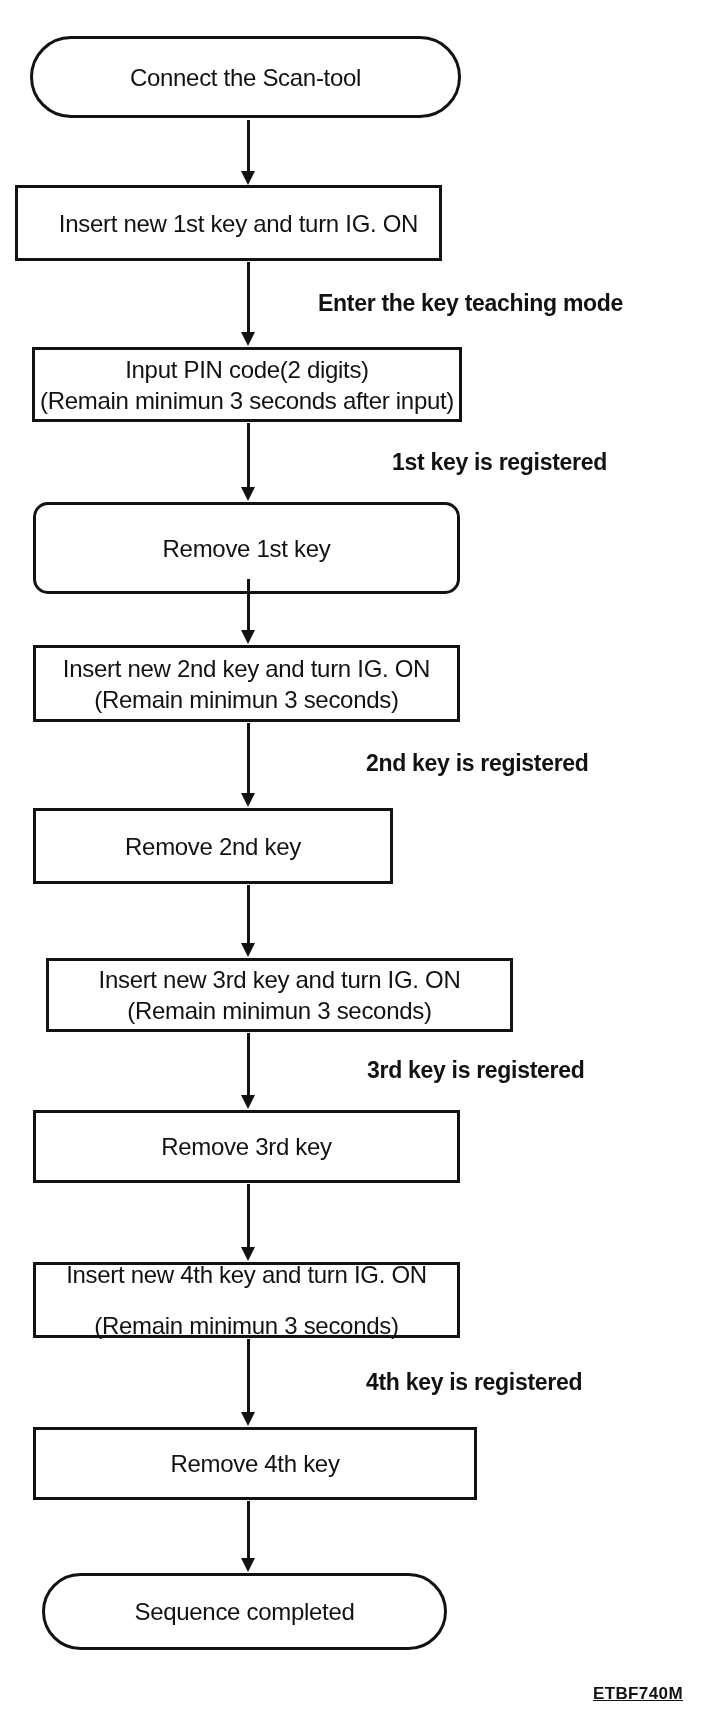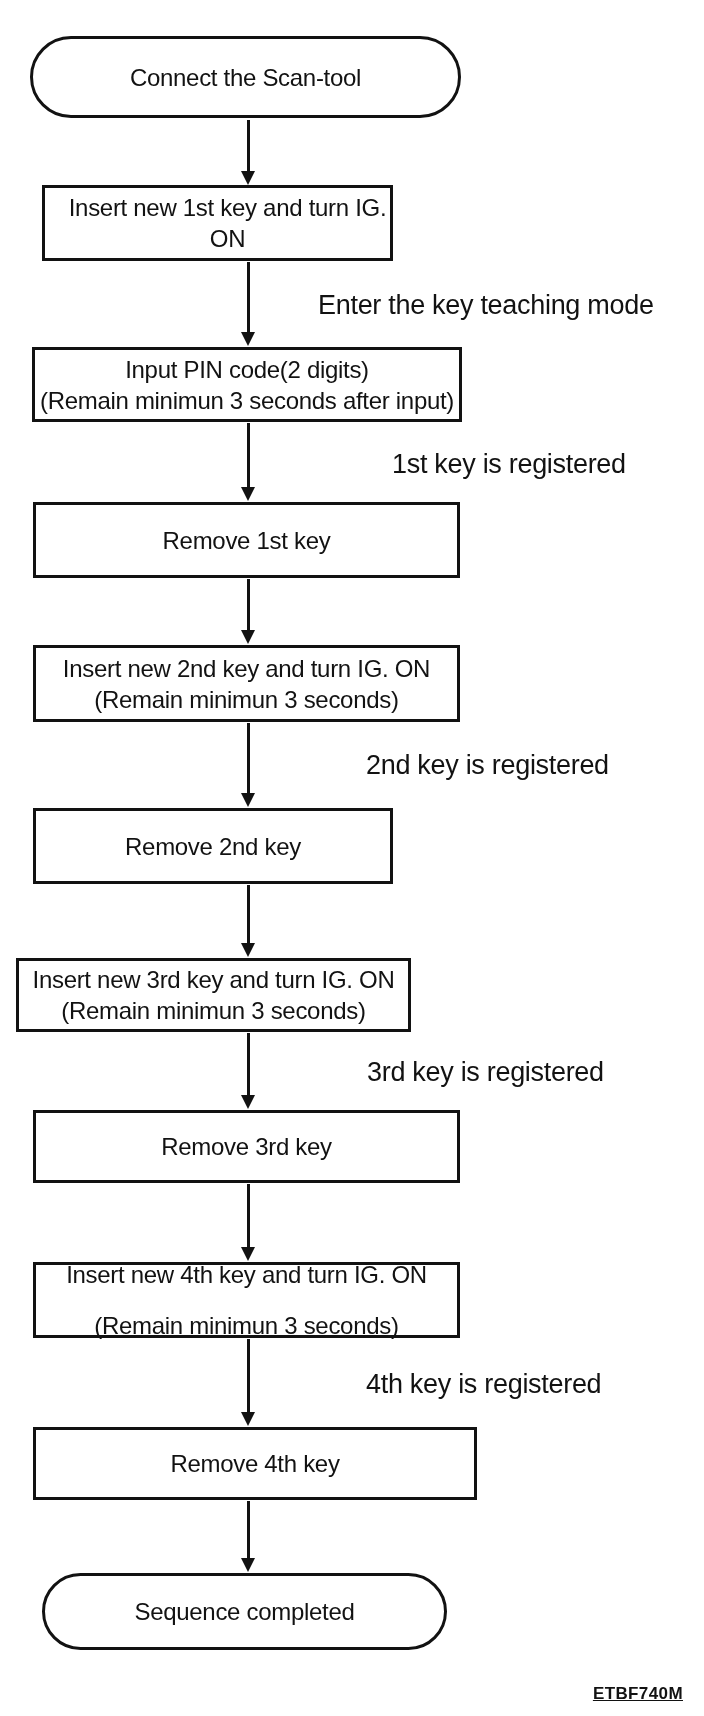--- a/index.html
+++ b/index.html
@@ -19,35 +19,35 @@
   }
   .terminator{ border-radius:41px; }
   .arrow{ position:absolute; left:240px; width:17px; }
   .arrow .line{ position:absolute; left:7px; top:0; bottom:12px; width:3px; background:var(--ink); }
   .arrow .head{
     position:absolute; left:1px; bottom:0; width:0; height:0;
     border-left:7.5px solid transparent; border-right:7.5px solid transparent;
     border-top:14px solid var(--ink);
   }
   .edge-label{
-    position:absolute; font-size:27px; letter-spacing:-0.3px;
-    white-space:nowrap; color:var(--ink);
+    position:absolute; font-size:23px; letter-spacing:-0.3px;
+    white-space:nowrap; color:var(--ink);font-weight:bold;
   }
   #fig-code{
     position:absolute; right:21px; top:1684px;
     font-size:17px; font-weight:bold; letter-spacing:0.4px; color:var(--ink);text-decoration:underline;
   }
   
   #n-start  { left:30px;  top:36px;   width:431px; height:82px; }
-  #n-insert1{ left:42px;  top:185px;  width:351px; height:76px;padding-left:20px; }
+  #n-insert1{ left:15px;  top:185px;  width:427px; height:76px;padding-left:20px; }
   #n-pin    { left:32px;  top:347px;  width:430px; height:75px; }
-  #n-remove1{ left:33px;  top:502px;  width:427px; height:76px; }
+  #n-remove1{ left:33px;  top:502px;  width:427px; height:92px;border-radius:15px; }
   #n-insert2{ left:33px;  top:645px;  width:427px; height:77px; }
   #n-remove2{ left:33px;  top:808px;  width:360px; height:76px; }
-  #n-insert3{ left:16px;  top:958px;  width:395px; height:74px; }
+  #n-insert3{ left:46px;  top:958px;  width:467px; height:74px; }
   #n-remove3{ left:33px;  top:1110px; width:427px; height:73px; }
   #n-insert4{ left:33px;  top:1262px; width:427px; height:76px;gap:20px; }
   #n-remove4{ left:33px;  top:1427px; width:444px; height:73px; }
   #n-end    { left:42px;  top:1573px; width:405px; height:77px; border-radius:39px; }
   
   #a1 { top:120px;  height:65px; }
   #a2 { top:262px;  height:84px; }
   #a3 { top:423px;  height:78px; }
   #a4 { top:579px;  height:65px; }
   #a5 { top:723px;  height:84px; }

